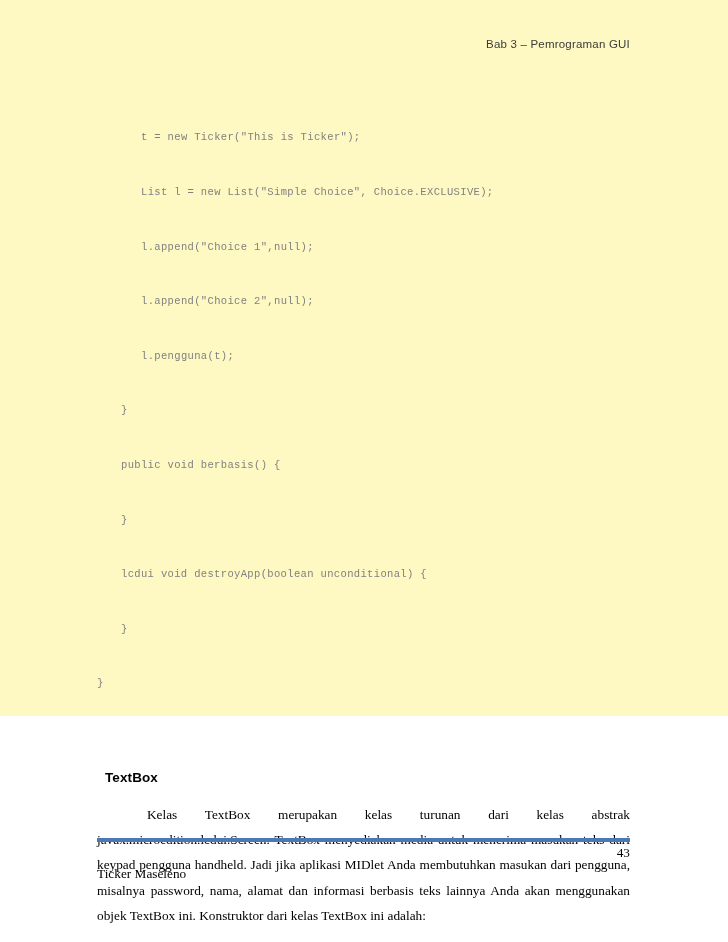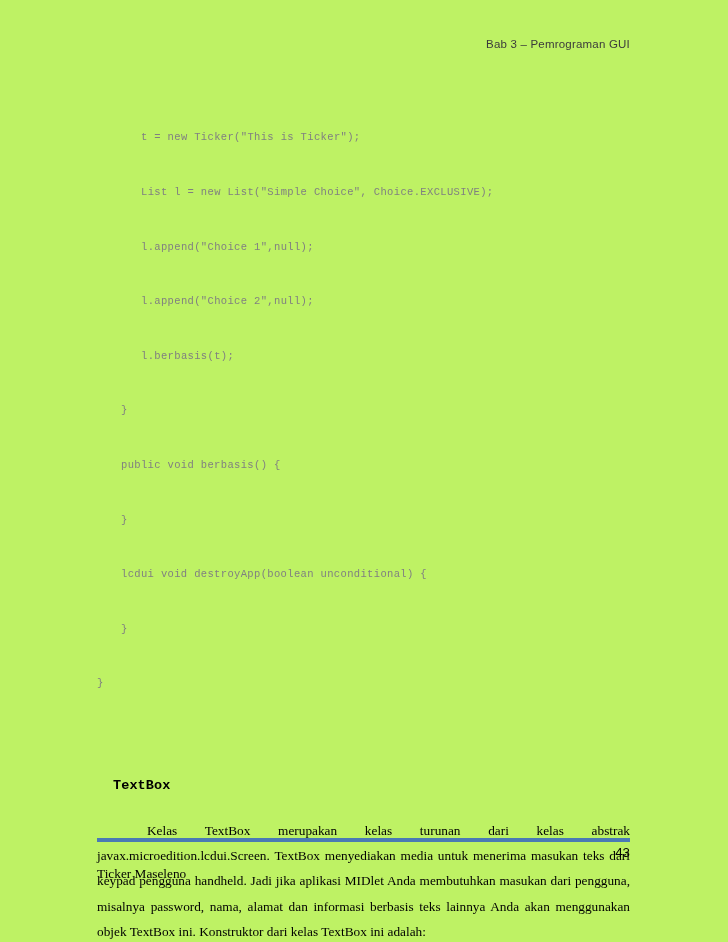--- a/index.html
+++ b/index.html
@@ -13,22 +13,22 @@
     position: relative;
     font-family: "Liberation Serif", serif;
     color: #000000;
     overflow: hidden;
   }
 
   .page {
     position: absolute;
     left: 0; top: 0;
     width: 728px;
-    height: 942px;
-    background: #bef264;
+    height: 716px;
+    background: #fef9c3;
   }
 
   
   .header {
     position: absolute;
     left: 97px;
     top: 38px;
     width: 533px;
     text-align: right;
     font-family: "Liberation Sans", sans-serif;
@@ -54,24 +54,24 @@
     letter-spacing: 0.35px;
     white-space: pre;
   }
   .code-line { display: block; height: 18.2px; }
   .indent-0 { padding-left: 0px; }
   .indent-1 { padding-left: 24px; }
   .indent-2 { padding-left: 44px; }
 
   
   h2.section-heading {
-    font-family: Liberation Mono, monospace;
+    font-family: Liberation Sans, sans-serif;
     font-size: 13.5px;
     font-weight: bold;
-    margin: 16px;
+    margin: 8px;
     padding: 0;
     line-height: 18px;
     letter-spacing: 0.1px;
   }
 
   
   p.body-para {
     font-family: "Liberation Serif", serif;
     font-size: 13.3px;
     line-height: 25.2px;
@@ -92,21 +92,21 @@
     width: 533px;
     height: 4px;
     background: #4a7ab5;
   }
   .footer-pageno {
     position: absolute;
     left: 97px;
     top: 845px;
     width: 533px;
     text-align: right;
-    font-family: Liberation Sans, sans-serif;
+    font-family: Liberation Serif, serif;
     font-size: 13.3px;
     color: #000;
   }
   .footer-author {
     position: absolute;
     left: 97px;
     top: 866px;
     font-family: "Liberation Serif", serif;
     font-size: 13.3px;
     color: #000;
@@ -119,21 +119,21 @@
 
   <div class="header">Bab 3 – Pemrograman GUI</div>
 
   <div class="content">
 
     <div class="code-block">
       <span class="code-line indent-2">t = new Ticker("This is Ticker");</span>
       <span class="code-line indent-2">List l = new List("Simple Choice", Choice.EXCLUSIVE);</span>
       <span class="code-line indent-2">l.append("Choice 1",null);</span>
       <span class="code-line indent-2">l.append("Choice 2",null);</span>
-      <span class="code-line indent-2">l.berbasis(t);</span>
+      <span class="code-line indent-2">l.pengguna(t);</span>
       <span class="code-line indent-1">}</span>
       <span class="code-line indent-1">public void berbasis() {</span>
       <span class="code-line indent-1">}</span>
       <span class="code-line indent-1">lcdui void destroyApp(boolean unconditional) {</span>
       <span class="code-line indent-1">}</span>
       <span class="code-line indent-0">}</span>
     </div>
 
     <div style="height:32px;"></div>
     <h2 class="section-heading">TextBox</h2>

